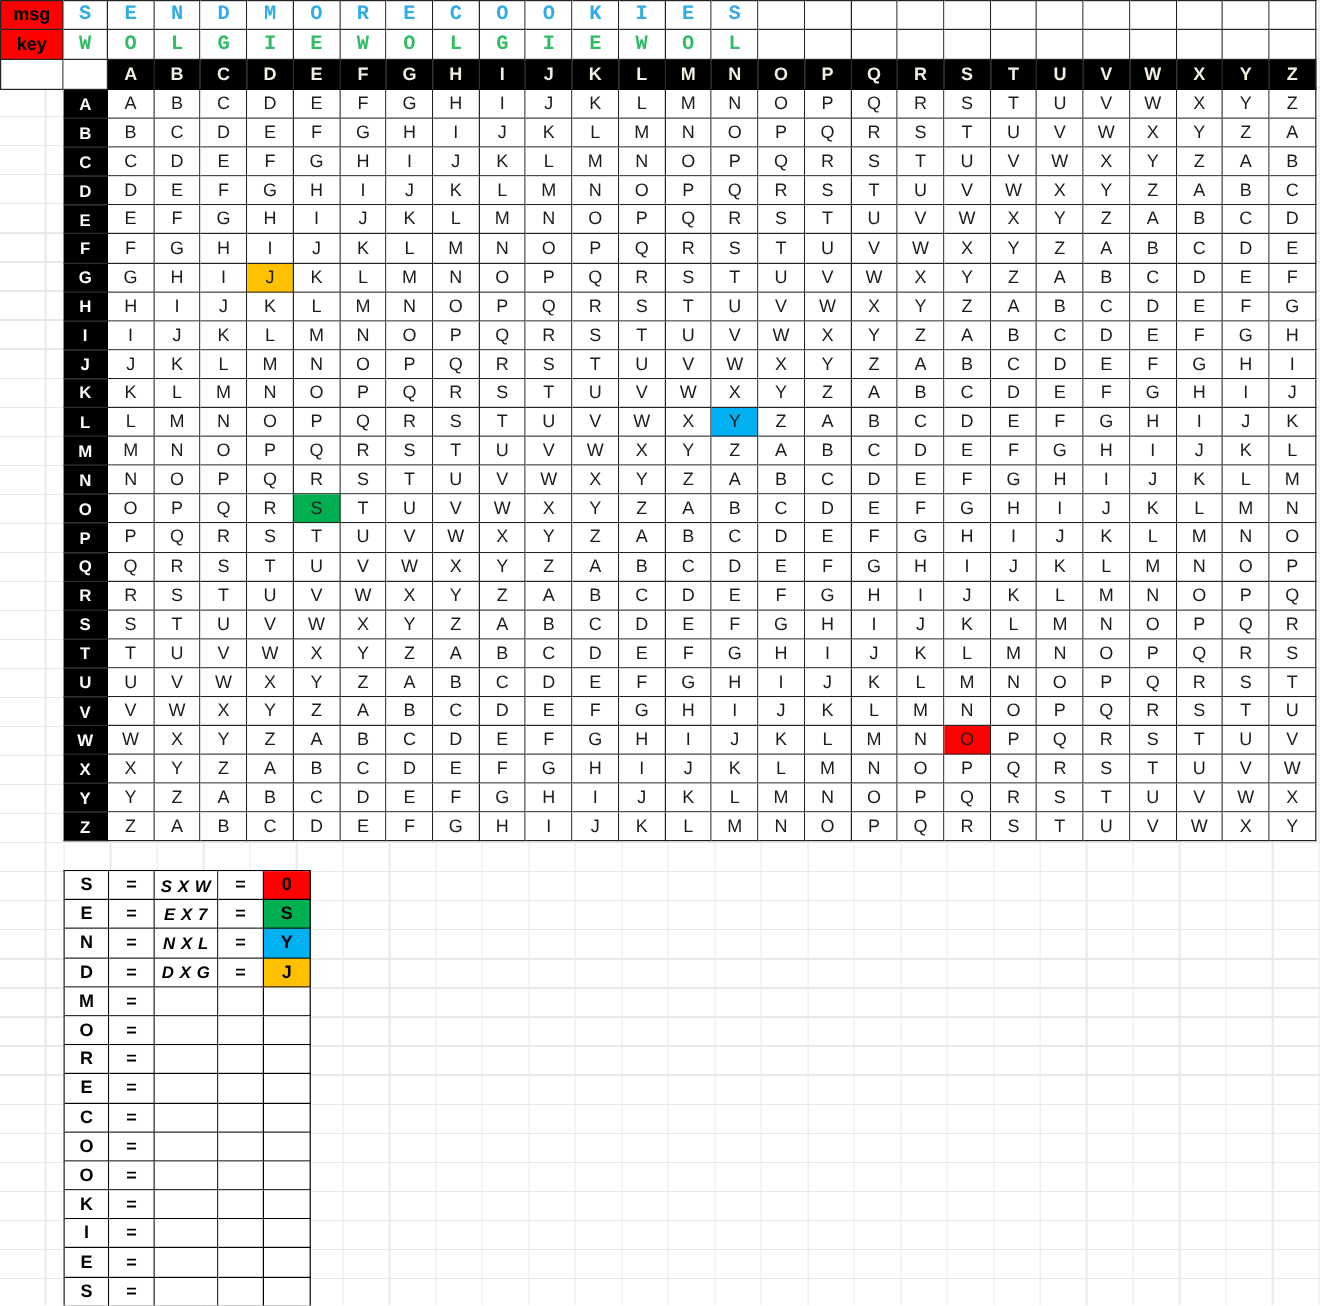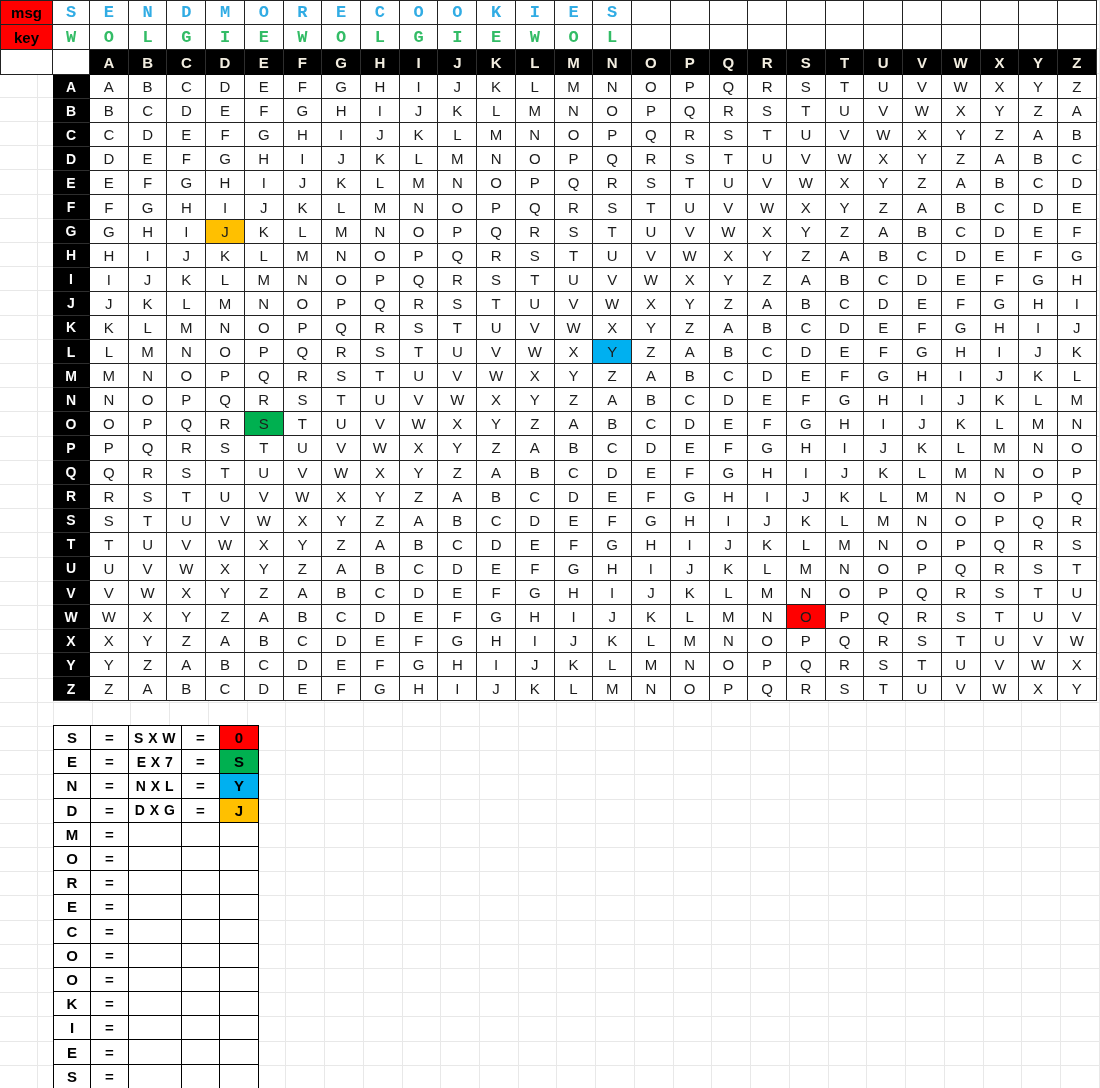--- a/index.html
+++ b/index.html
@@ -39,21 +39,21 @@
     left:53px;top:725px;
     grid-template-columns:37px 38px 53px 38px 39px;
     grid-template-rows:repeat(15,24.2px);
     border-top:1.5px solid #000;border-left:1.5px solid #000;
   }
   .cc{
     border-right:1.5px solid #000;border-bottom:1.5px solid #000;
     background:#fff;display:flex;align-items:center;justify-content:center;
     font-weight:700;font-size:15px;color:#000;line-height:1;overflow:hidden;
   }
-  .cf{font-size:14px;letter-spacing:0.5px;}
+  .cf{font-size:14px;letter-spacing:0.5px;font-style:italic;}
 </style>
 </head>
 <body>
 
 <div class="sheet-bg"></div>
 
 <div id="vg" class="grid">
     <div class="c lab bl bt">msg</div>
     <div class="c ml bt" style="color: rgb(49, 172, 228);">S</div>
     <div class="c ml bt" style="color: rgb(49, 172, 228);">E</div>

